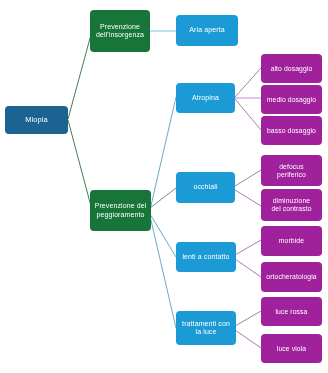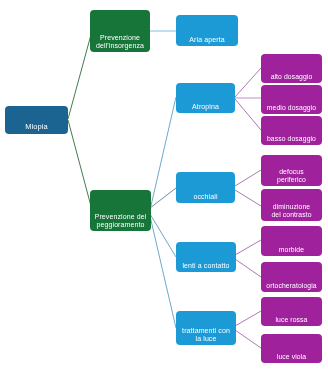--- a/index.html
+++ b/index.html
@@ -22,21 +22,21 @@
     left: 0;
     top: 0;
     width: 328px;
     height: 373px;
     pointer-events: none;
   }
   .node {
     position: absolute;
     box-sizing: border-box;
     display: flex;
-    align-items: flex-end;
+    align-items: center;
     justify-content: center;
     text-align: center;
     border-radius: 4px;
     color: #ffffff;
     line-height: 1.15;
     padding: 2px 3px;
     letter-spacing: 0.1px;
     z-index: 2;
   }
   .node-label {

